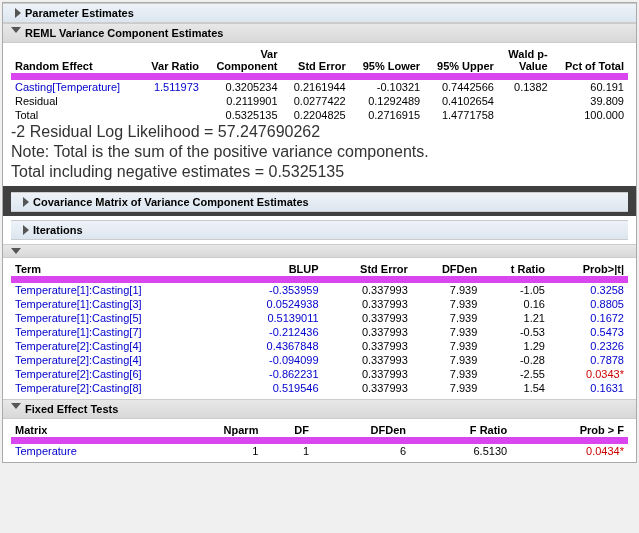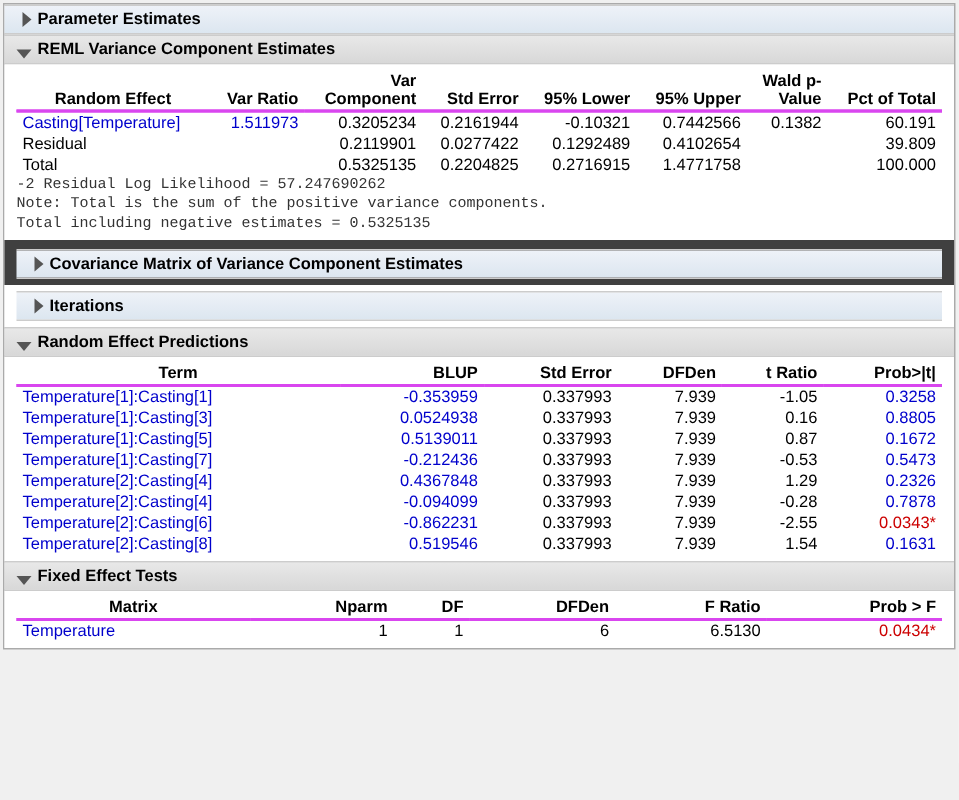--- a/index.html
+++ b/index.html
@@ -39,21 +39,21 @@
       border-left: 6px solid #555;
       display: inline-block;
       margin-right: 4px;
     }
     .section-header {
       background: linear-gradient(to bottom, #e8e8e8, #d8d8d8);
       border-bottom: 1px solid #ccc;
       border-top: 1px solid #ccc;
       padding: 3px 8px;
       display: flex;
-      align-items: flex-end;
+      align-items: flex-start;
       font-weight: bold;
       font-size: 11px;
     }
     .sub-section-header {
       background: linear-gradient(to bottom, #eef2f8, #dce6f0);
       border-bottom: 1px solid #ccc;
       border-top: 1px solid #ccc;
       padding: 3px 12px;
       display: flex;
       align-items: center;
@@ -65,36 +65,35 @@
       background: white;
     }
     table {
       border-collapse: collapse;
       width: 100%;
     }
     th {
       font-weight: bold;
       text-align: right;
       padding: 1px 4px;
-      border-bottom: 2px solid #d946ef;
+      border-bottom: 7px solid #d946ef;
       font-size: 11px;
       vertical-align: bottom;
     }
-    th.left { text-align: center; }
+    th.left { text-align: left; }
     td {
       text-align: right;
       padding: 1px 4px;
       font-size: 11px;
     }
     td.left { text-align: left; }
     .note-text {
-      font-size: 10px;
+      font-size: 16px;
       color: #333;
       padding: 1px 0;
-      font-family: Liberation Mono, monospace;
     }
     .top-right-icon {
       margin-left: auto;
       width: 16px;
       height: 16px;
       background: #ddd;
       border: 1px solid #999;
       display: flex;
       align-items: center;
       justify-content: center;
@@ -186,21 +185,20 @@
 
   <div class="iterations-section">
     <div class="sub-section-header" style="margin: 2px 0;">
       <span class="triangle-right"></span>
       <span>Iterations</span>
     </div>
   </div>
 
   <div class="section-header">
     <span class="triangle-down"></span>
-    <span>Random Effect Predictions</span>
   </div>
 
   <div class="content-area">
     <table>
       <thead>
         <tr>
           <th class="left">Term</th>
           <th>BLUP</th>
           <th>Std Error</th>
           <th>DFDen</th>
@@ -223,21 +221,21 @@
     <td>0.337993</td>
     <td>7.939</td>
     <td>0.16</td>
     <td style="color:#0000cc;margin-top:42px;">0.8805</td>
   </tr>
           <tr>
     <td class="left" style="color:#0000cc;">Temperature[1]:Casting[5]</td>
     <td style="color:#0000cc;">0.5139011</td>
     <td>0.337993</td>
     <td>7.939</td>
-    <td>0.87</td>
+    <td>1.21</td>
     <td style="color:#0000cc;">0.1672</td>
   </tr>
           <tr>
     <td class="left" style="color:#0000cc;">Temperature[1]:Casting[7]</td>
     <td style="color:#0000cc;">-0.212436</td>
     <td>0.337993</td>
     <td>7.939</td>
     <td>-0.53</td>
     <td style="color:#0000cc;">0.5473</td>
   </tr>

